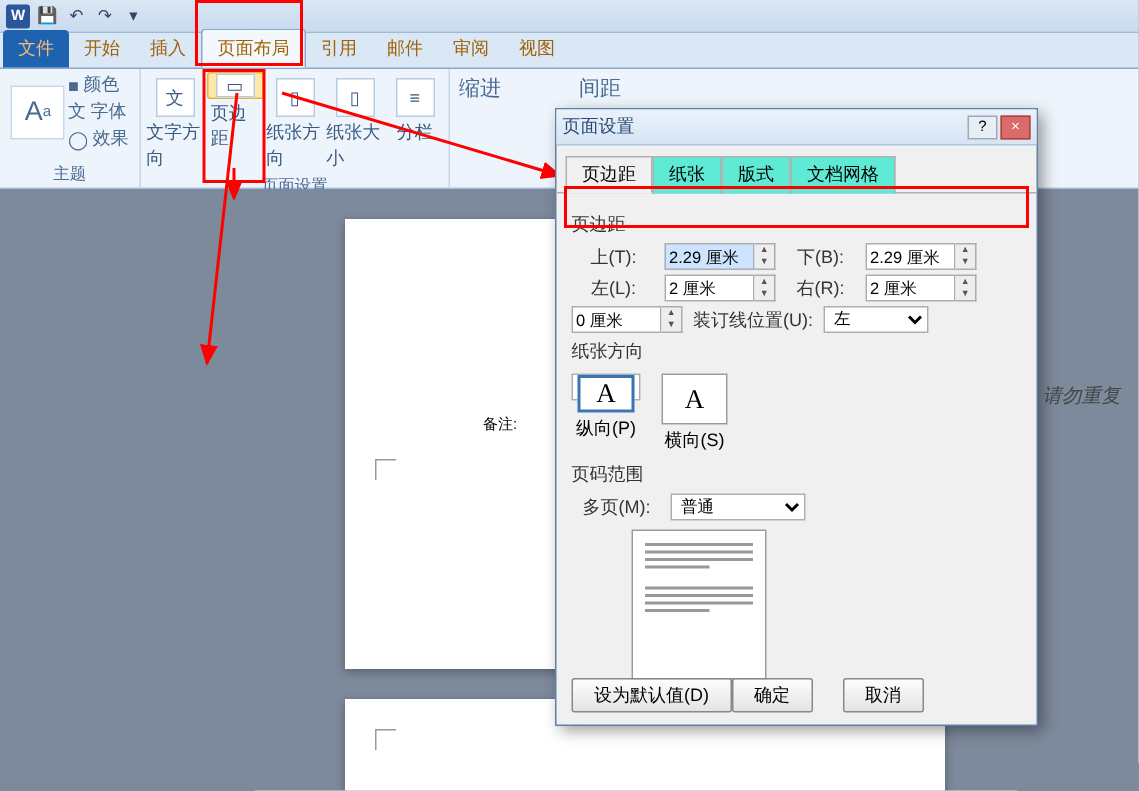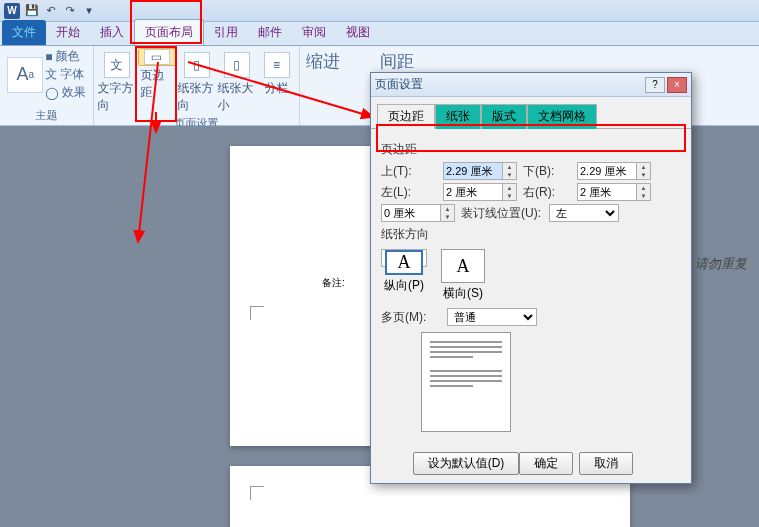--- a/index.html
+++ b/index.html
@@ -2,75 +2,75 @@
 <html><head>
 <meta charset="utf-8">
 <style>
 *{box-sizing:border-box;margin:0;padding:0;font-family:"Microsoft YaHei",SimSun,sans-serif;font-size:12px}
 body{width:759px;height:527px;background:#fff;position:relative;overflow:hidden}
 .titlebar{height:22px;background:linear-gradient(#dae6f3,#c8dbf0);display:flex;align-items:center;padding:0 4px;border-bottom:1px solid #a0b8d8}
 .titlebar .wicon{width:16px;height:16px;background:#2b579a;color:#fff;font-size:10px;font-weight:bold;display:flex;align-items:center;justify-content:center;border-radius:2px}
 .qat{display:flex;gap:3px;margin-left:4px}
 .qat span{width:16px;height:16px;display:flex;align-items:center;justify-content:center;color:#346;font-size:11px}
 .tabs{height:24px;background:#dae7f5;display:flex;align-items:flex-end;border-bottom:1px solid #8ba8cc}
-.tab{padding:4px 10px;color:#701a75;cursor:pointer}
-.tab.file{background:#1e63b0;color:#7dd3fc;border-radius:3px 3px 0 0;margin-left:2px}
+.tab{padding:4px 10px;color:#a16207;cursor:pointer}
+.tab.file{background:#1e63b0;color:#fdba74;border-radius:3px 3px 0 0;margin-left:2px}
 .tab.active{background:#f3f8fd;border:1px solid #8ba8cc;border-bottom:none;border-radius:3px 3px 0 0}
 .highlight-tab{position:absolute;left:130px;top:0;width:72px;height:44px;border:2px solid red;pointer-events:none}
 .ribbon{height:80px;background:#eef4fb;border-bottom:1px solid #a9c0dc;display:flex;position:relative}
 .group{border-right:1px solid #c6d6eb;padding:2px 6px;display:flex;flex-direction:column;justify-content:space-between;align-items:center}
 .group-label{font-size:11px;color:#4a6a92;text-align:center;padding-top:2px}
 .g-themes{width:94px}
 .g-themes .row{display:flex;gap:2px;align-items:center}
 .g-themes .bigA{width:36px;height:36px;border:1px solid #c6d6eb;display:flex;align-items:center;justify-content:center;font-size:18px;color:#4a6a92;background:#fff}
 .g-themes .opts{display:flex;flex-direction:column;gap:1px;font-size:11px;color:#4a6a92}
 .g-themes .opts span{display:flex;align-items:center;gap:3px}
 .g-pagesetup{width:206px}
 .g-pagesetup .btns{display:flex;gap:2px}
 .rbtn{display:flex;flex-direction:column;align-items:center;width:38px;padding-top:4px;color:#3a5a80;font-size:11px}
 .rbtn .ic{width:26px;height:26px;border:1px solid #b8cce0;background:#fff;display:flex;align-items:center;justify-content:center;margin-bottom:2px}
 .rbtn.sel{background:#fce9a8;border:1px solid #e8b33d;border-radius:2px}
 .highlight-btn{position:absolute;left:135px;top:46px;width:42px;height:76px;border:2px solid red;pointer-events:none}
 .g-para{width:68px}
 .g-para .opts{display:flex;flex-direction:column;gap:1px;font-size:11px;color:#4a6a92;padding-top:4px}
 .g-indent{width:120px;flex-direction:row;gap:20px;align-items:flex-start;padding-top:4px}
-.g-indent .col .lbl{color:#4a6a92;font-size:17px;margin-bottom:2px}
+.g-indent .col .lbl{color:#4a6a92;font-size:14px;margin-bottom:2px}
 .doc-area{position:absolute;left:0;top:126px;right:0;bottom:0;background:#7d8a9c}
 .page{position:absolute;background:#fff;box-shadow:0 2px 6px rgba(0,0,0,.3)}
 .page1{left:230px;top:20px;width:400px;height:300px}
 .page2{left:230px;top:340px;width:400px;height:180px}
 .cropmark{position:absolute;width:14px;height:14px;border-left:1px solid #999;border-top:1px solid #999}
 .line-annot{position:absolute;left:88px;top:52px;width:290px;height:200px;pointer-events:none}
 .dialog{position:absolute;left:370px;top:72px;width:322px;height:412px;background:#f0f0f0;border:1px solid #6080a8;box-shadow:3px 3px 10px rgba(0,0,0,.4)}
 .dlg-title{height:24px;background:linear-gradient(#eaf2fb,#d6e4f4);display:flex;align-items:center;justify-content:space-between;padding:0 4px;border-bottom:1px solid #b0c4de}
 .dlg-title .t{color:#2a4a72}
 .dlg-title .ctrls{display:flex;gap:2px}
 .dlg-title .ctrls span{width:20px;height:16px;border:1px solid #9ab;background:#e8eef6;display:flex;align-items:center;justify-content:center;font-size:10px}
 .dlg-title .ctrls .close{background:#d96b6b;color:#fff;border-color:#b04040}
 .dlg-tabs{display:flex;padding:6px 6px 0 6px;gap:0;border-bottom:1px solid #b0b0b0}
-.dlg-tab{padding:3px 10px;border:1px solid #b0b0b0;border-bottom:none;background:#14b8a6;position:relative;top:1px}
+.dlg-tab{padding:3px 10px;border:1px solid #b0b0b0;border-bottom:none;background:#5eead4;position:relative;top:1px}
 .dlg-tab.active{background:#f0f0f0;border-bottom:1px solid #f0f0f0}
 .dlg-body{padding:8px 10px}
 .section-label{color:#333;margin:4px 0}
 .field-row{display:flex;align-items:center;gap:6px;margin:3px 0}
-.field-row label{width:56px;text-align:left;color:#333}
+.field-row label{width:56px;text-align:center;color:#333}
 .field-row label.rt{width:48px}
 .spin{display:flex;align-items:flex-end}
 .spin input{width:60px;height:18px;border:1px solid #abadb3;padding:0 2px;font-size:11px}
 .spin .ar{width:14px;height:18px;border:1px solid #abadb3;border-left:none;background:#eee;display:flex;flex-direction:column}
 .spin .ar span{flex:1;font-size:6px;text-align:center;line-height:8px;color:#555}
 .sel{height:18px;border:1px solid #abadb3;background:#fff;padding:0 2px;font-size:11px}
 .highlight-margin{position:absolute;left:376px;top:124px;width:310px;height:28px;border:2px solid red;pointer-events:none}
 .orient{display:flex;gap:14px;margin:6px 0}
 .orient .obox{display:flex;flex-direction:column;align-items:center;gap:2px}
 .orient .oicon{width:38px;height:38px;border:1px solid #999;background:#fff;display:flex;align-items:center;justify-content:center;font-size:18px;font-family:serif}
 .orient .obox.sel .oicon{border:2px solid #3874b8}
 .preview{width:90px;height:100px;border:1px solid #999;background:#fff;margin:6px 0 6px 40px;padding:8px;display:flex;flex-direction:column;gap:3px}
 .preview .ln{height:2px;background:#999}
-.dlg-foot{position:absolute;bottom:8px;left:10px;right:26px;display:flex;justify-content:center;align-items:center}
+.dlg-foot{position:absolute;bottom:8px;left:10px;right:26px;display:flex;justify-content:flex-start;align-items:center}
 .btn{padding:2px 14px;border:1px solid #888;background:linear-gradient(#fdfdfd,#e4e4e4);border-radius:2px}
 .note{position:absolute;right:12px;top:255px;color:#444;font-size:13px;font-style:italic}
 </style>
 </head>
 <body>
 
 <div class="titlebar">
   <div class="wicon">W</div>
   <div class="qat">
     <span>💾</span>
@@ -231,41 +231,42 @@
       <div class="obox sel">
           <div class="oicon">A</div>
           <span>纵向(P)</span>
         </div>
       <div class="obox">
           <div class="oicon" style="width:44px;height:34px">A</div>
           <span>横向(S)</span>
         </div>
     </div>
 
+    <div class="section-label">页码范围</div>
     <div class="field-row">
       <label style="width:60px">多页(M):</label>
       <select class="sel" style="width:90px"><option>普通</option></select>
     </div>
 
     <div class="preview">
       <div class="ln"></div>
         <div class="ln"></div>
         <div class="ln"></div>
         <div class="ln" style="width:60%"></div>
       <div style="height:6px"></div>
       <div class="ln"></div>
         <div class="ln"></div>
         <div class="ln"></div>
         <div class="ln" style="width:60%"></div>
     </div>
 
   </div>
   <div class="dlg-foot">
     <button class="btn">设为默认值(D)</button>
-    <div style="display:flex;gap:6px">
+    <div style="display:flex;gap:20px">
       <button class="btn">确定</button>
       <button class="btn">取消</button>
     </div>
   </div>
 </div>
 
 <div class="highlight-margin"></div>
 <div class="note">请勿重复</div>
 
 </body></html>

